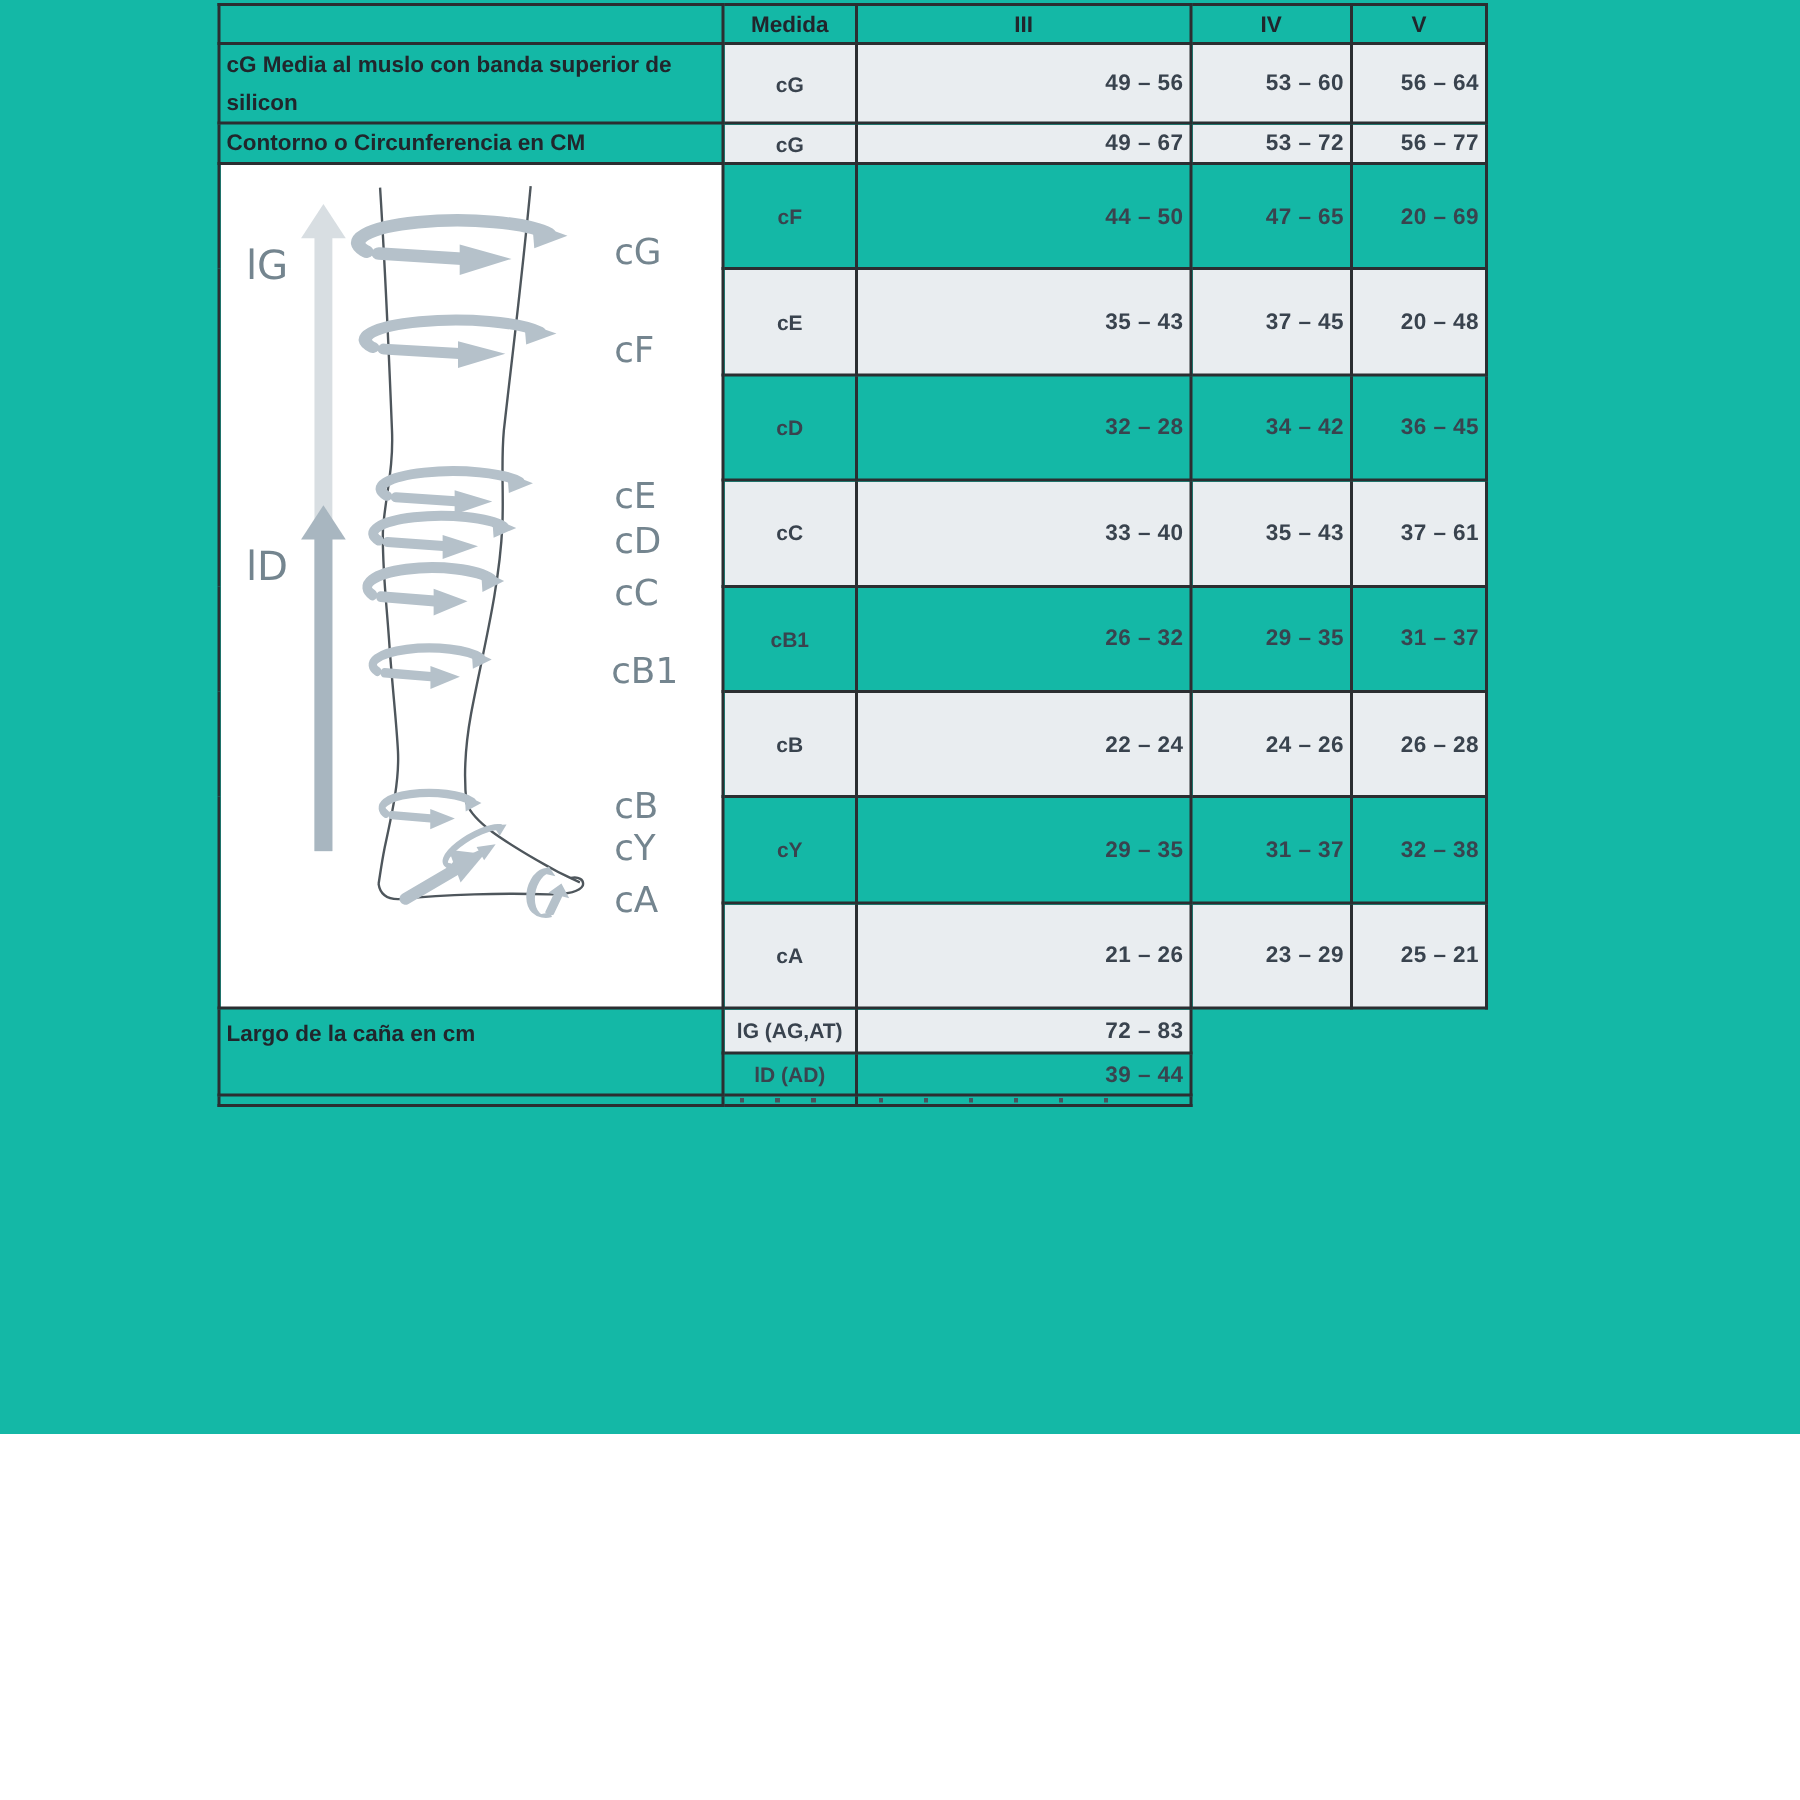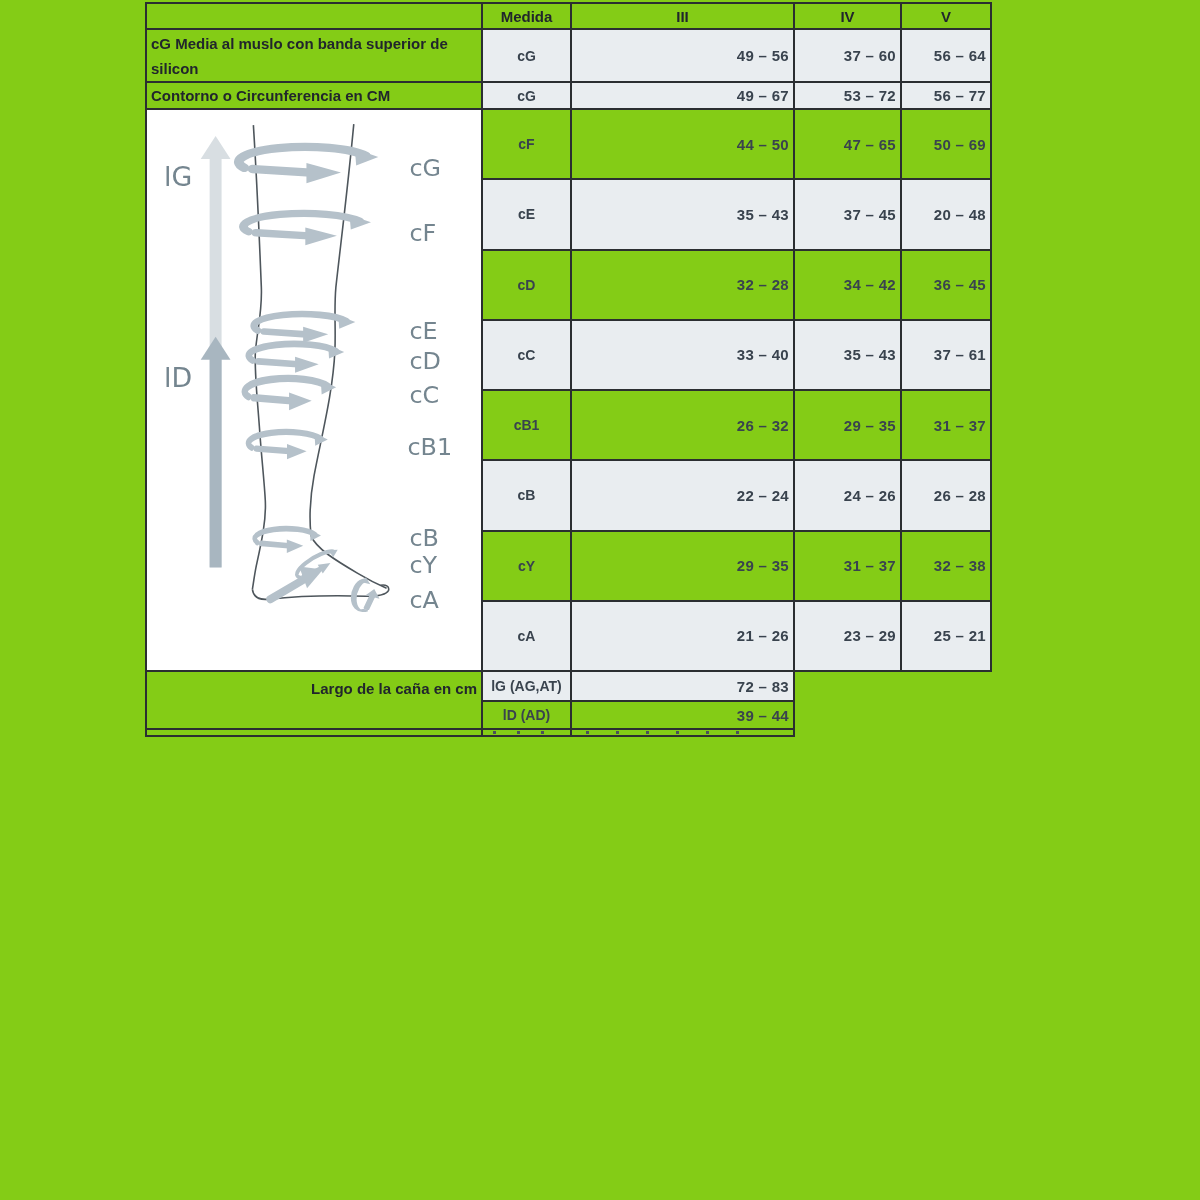--- a/index.html
+++ b/index.html
@@ -8,41 +8,41 @@
     --text-dark:#21262c;
     --text-number:#39434e;
     --diagram-band:#b5c1ca;
     --diagram-label:#74858f;
     --arrow-light:#d8dee2;
     --arrow-medium:#a8b6c0;
     --leg-outline:#4e565c;
   }
   html,body{margin:0;padding:0;background:#ffffff;}
   .page{
-    position:relative;width:1200px;height:1200px;background:#84cc16;
+    position:relative;width:1200px;height:956px;background:#14b8a6;
     font-family:"Liberation Sans",sans-serif;overflow:hidden;
   }
   table.size-chart{
     position:absolute;left:145px;top:2px;width:845px;
     border-collapse:collapse;table-layout:fixed;
   }
   .size-chart td,.size-chart th{
     border:2px solid var(--border);
     padding:0 4px;overflow:hidden;
   }
   th.size-head{font-size:15px;font-weight:bold;color:var(--text-dark);text-align:center;}
   .c-desc{
     text-align:left;vertical-align:middle;font-weight:bold;color:var(--text-dark);
     font-size:15px;line-height:25px;padding-left:7px;padding-right:10px;
   }
   .c-med{text-align:center;vertical-align:middle;font-weight:bold;font-size:14px;color:var(--text-number);}
   .c-val{text-align:right;vertical-align:middle;font-weight:bold;font-size:15px;color:var(--text-number);letter-spacing:.3px;}
   .shade{background:var(--row-shade);}
   .diagram-cell{vertical-align:top;padding:0;background:#ffffff;}
-  .c-desc.top{vertical-align:top;padding-top:4px;text-align:right;}
+  .c-desc.top{vertical-align:top;padding-top:4px;}
   .cut{height:5px;border-bottom:0;padding:0;}
   .cut-marks-a{
     background-image:repeating-linear-gradient(90deg,#49525c 0 3px,transparent 3px 24px);
     background-size:60px 3px;background-repeat:no-repeat;background-position:10px 1px;
   }
   .cut-marks-b{
     background-image:repeating-linear-gradient(90deg,#49525c 0 3px,transparent 3px 30px);
     background-size:175px 3px;background-repeat:no-repeat;background-position:14px 1px;
   }
   
@@ -73,21 +73,21 @@
       <th class="size-head">Medida</th>
       <th class="size-head">III</th>
       <th class="size-head">IV</th>
       <th class="size-head">V</th>
     </tr>
 
     <tr style="height:53px">
       <td class="c-desc">cG Media al muslo con banda superior de silicon</td>
       <td class="c-med shade">cG</td>
       <td class="c-val shade">49 – 56</td>
-      <td class="c-val shade">37 – 60</td>
+      <td class="c-val shade">53 – 60</td>
       <td class="c-val shade">56 – 64</td>
     </tr>
 
     <tr style="height:25px">
       <td class="c-desc">Contorno o Circunferencia en CM</td>
       <td class="c-med shade">cG</td>
       <td class="c-val shade">49 – 67</td>
       <td class="c-val shade">53 – 72</td>
       <td class="c-val shade">56 – 77</td>
     </tr>
@@ -159,21 +159,21 @@
           <text class="lbl" x="260" y="295">cC</text>
           <text class="lbl" x="258" y="347">cB1</text>
           <text class="lbl" x="260" y="438">cB</text>
           <text class="lbl" x="260" y="466">cY</text>
           <text class="lbl" x="260" y="501">cA</text>
         </svg>
       </td>
       <td class="c-med">cF</td>
       <td class="c-val">44 – 50</td>
       <td class="c-val">47 – 65</td>
-      <td class="c-val">50 – 69</td>
+      <td class="c-val">20 – 69</td>
     </tr>
     <tr style="height:68px">
       <td class="c-med shade">cE</td>
       <td class="c-val shade">35 – 43</td>
       <td class="c-val shade">37 – 45</td>
       <td class="c-val shade">20 – 48</td>
     </tr>
     <tr style="height:68px">
       <td class="c-med">cD</td>
       <td class="c-val">32 – 28</td>

